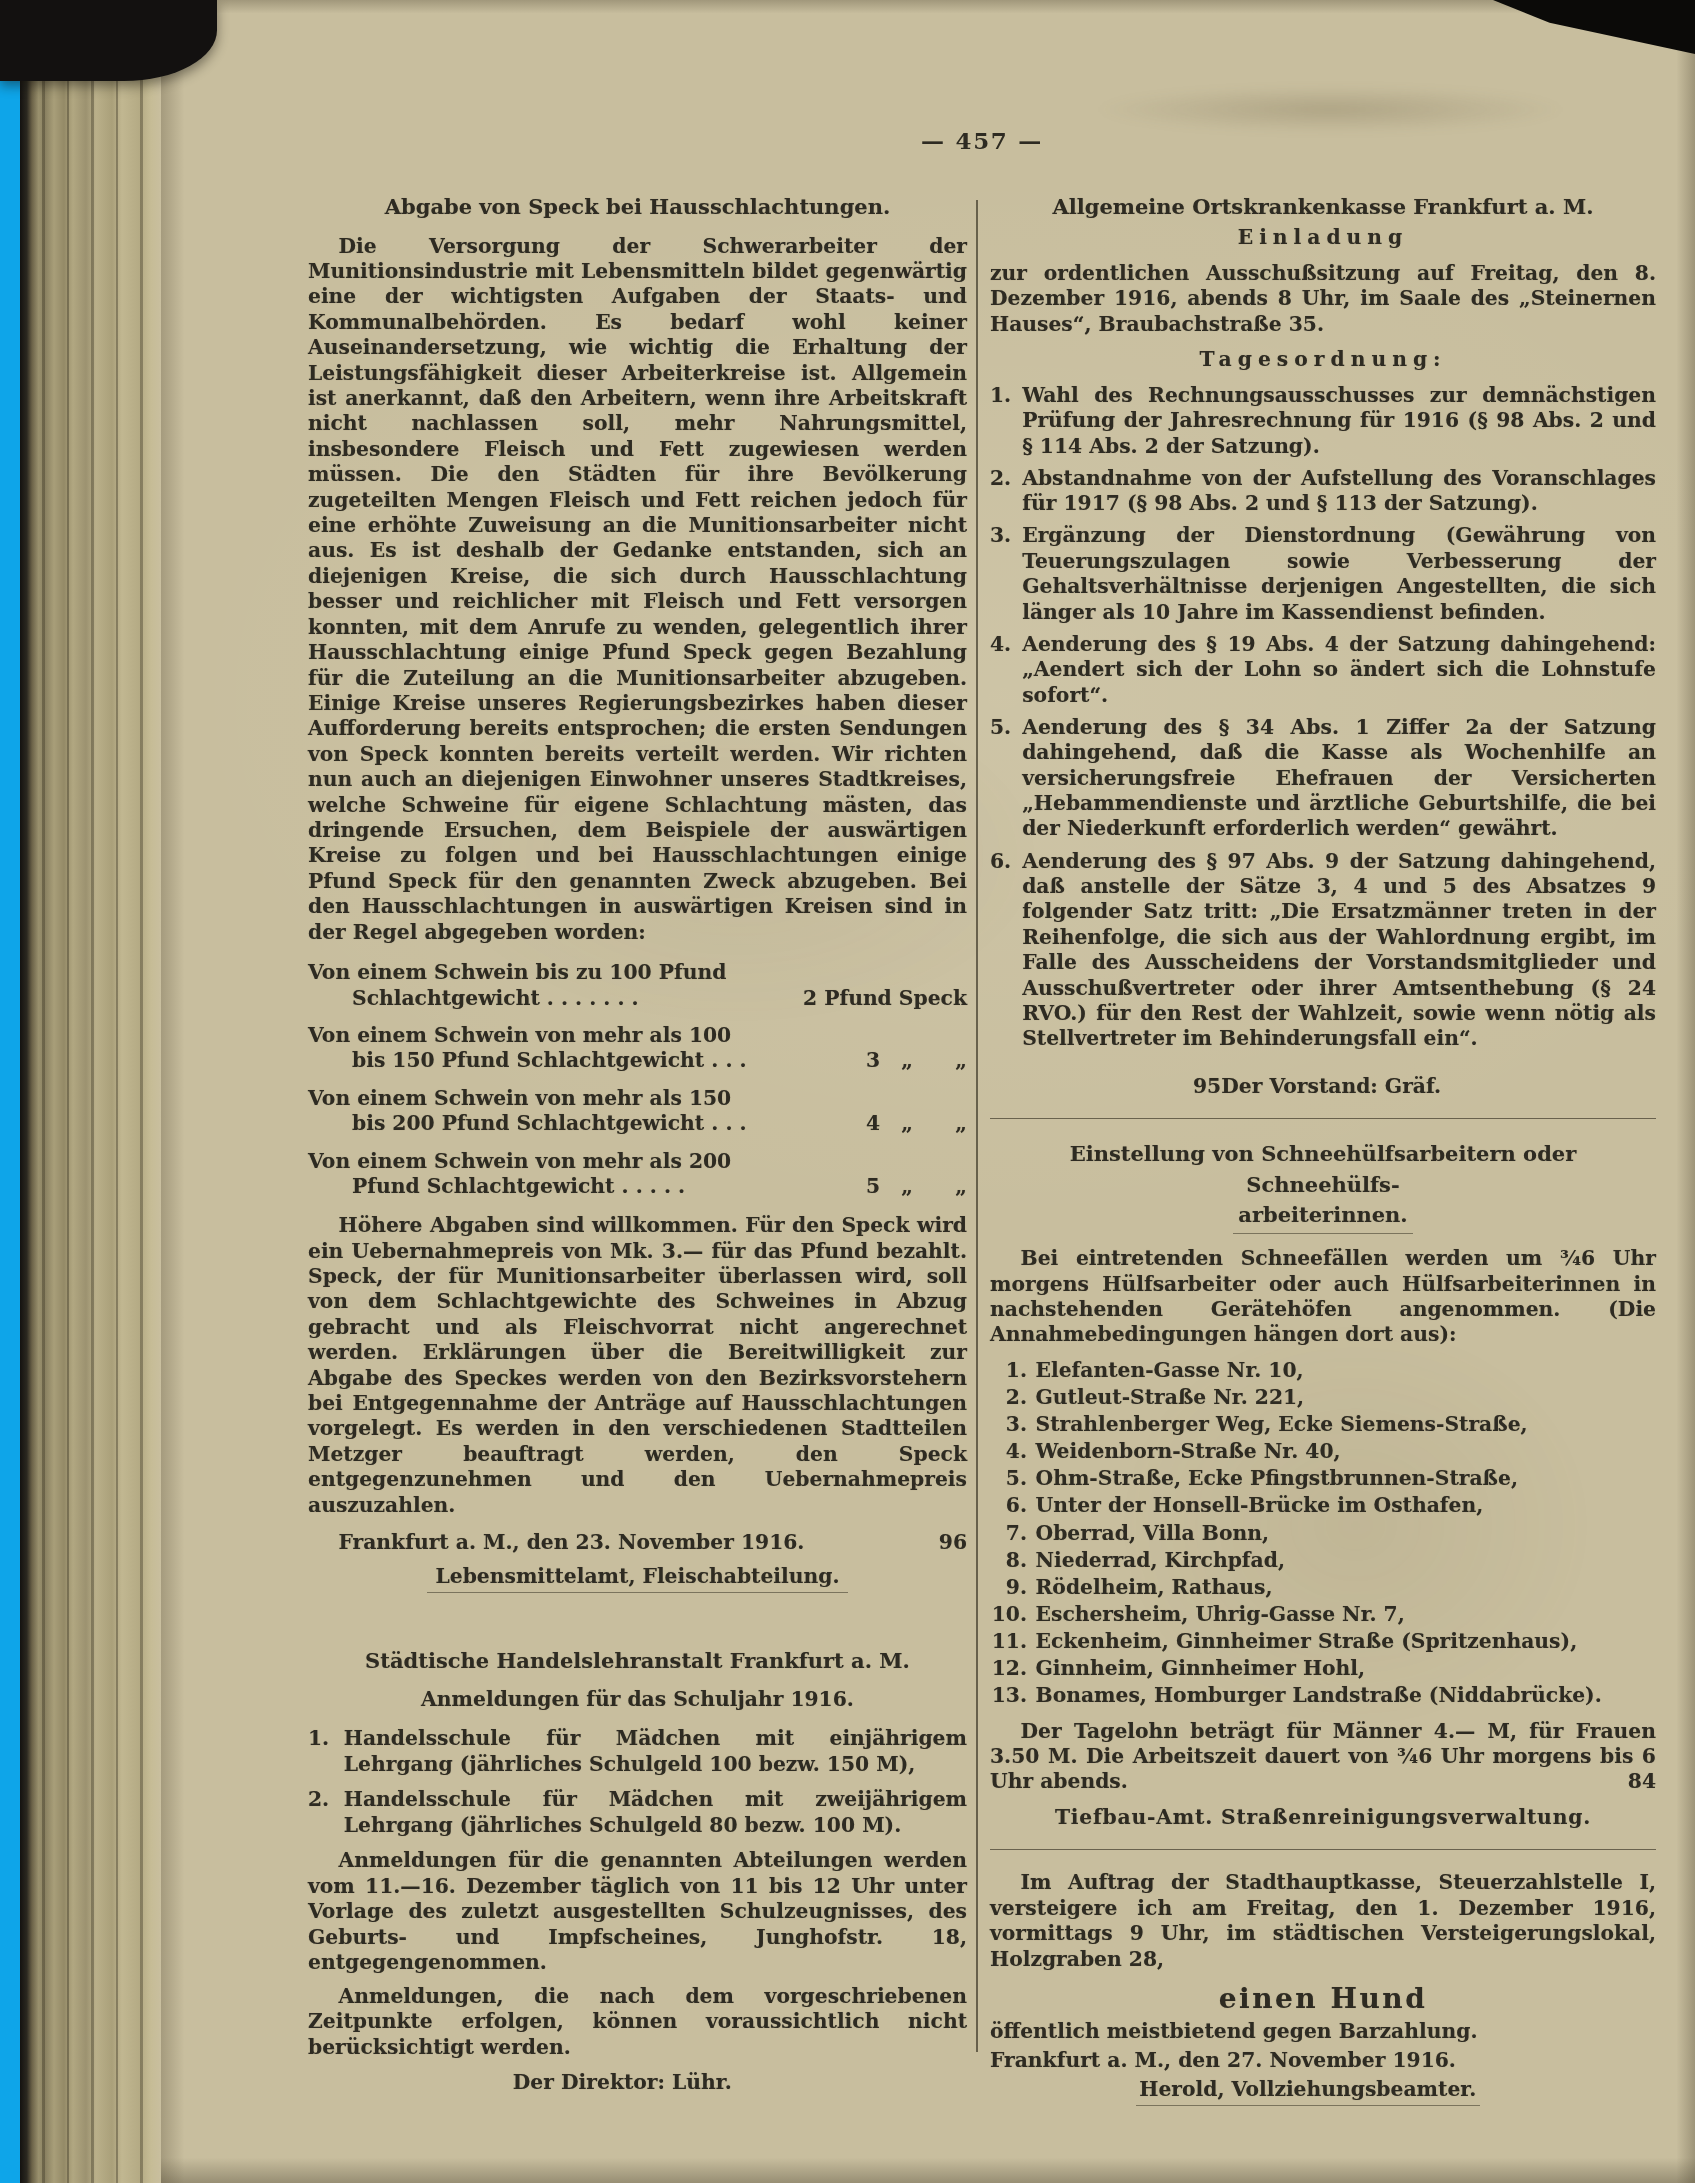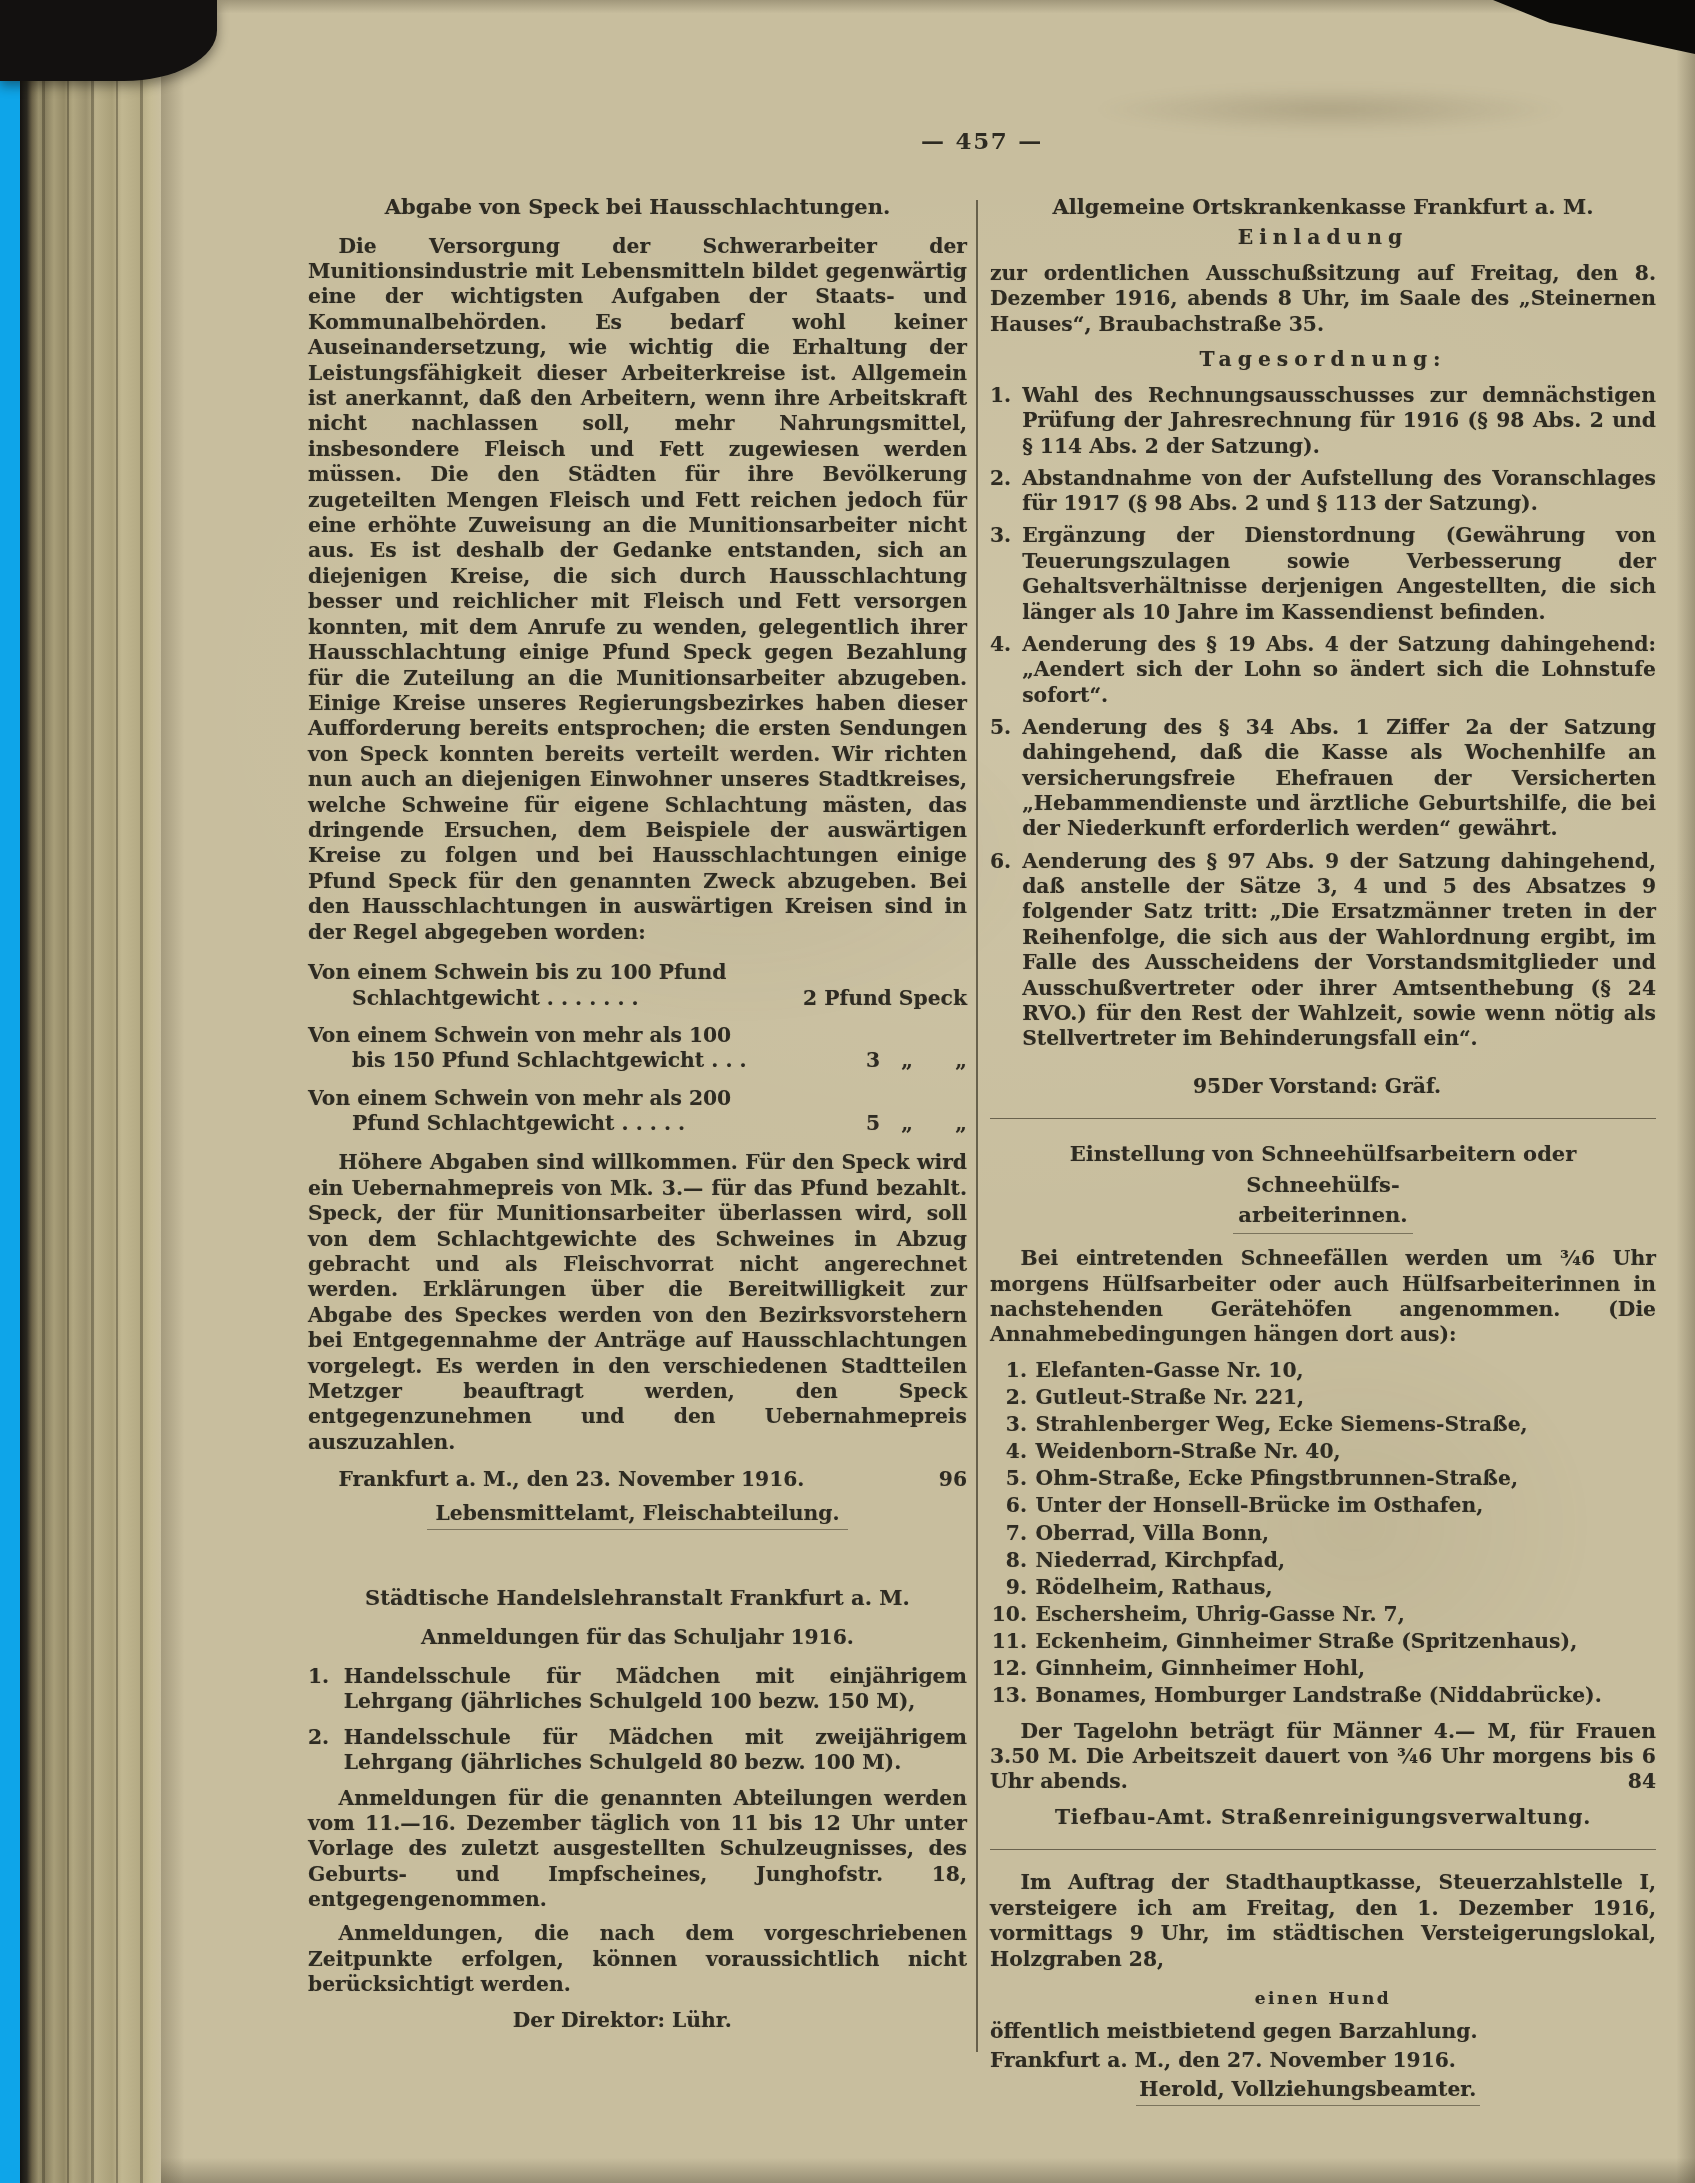--- a/index.html
+++ b/index.html
@@ -97,21 +97,21 @@
   .two-line-title .u2 { display:inline-block; border-bottom:1.7px solid rgba(46,41,28,0.5); padding:0 5.1px 2.5px 5.1px; }
 
   .loc-list { margin:10.2px 0 10.2px 0; }
   .loc-item { display:grid; grid-template-columns:37px 1fr; column-gap:8.5px; text-align:left; margin-bottom:1.7px; }
   .loc-item .n { text-align:right; }
 
   .adnum { float:right; }
   .closing-p { margin:5.1px 0 0 0; text-indent:30.5px; }
   .sig-center2 { text-align:center; margin-top:10.2px; letter-spacing:0.8px; }
 
-  .hund { text-align:center; font-size:17px; letter-spacing:2.5px; margin:13.6px 0 8.5px 0; }
+  .hund { text-align:center; font-size:28px; letter-spacing:2.5px; margin:13.6px 0 8.5px 0; }
 </style>
 </head>
 <body>
 
 <div id="stage">
 
   <div class="paper"></div>
   <div class="edges"></div>
   <div class="corner-tl"></div>
   <div class="corner-tr"></div>
@@ -137,20 +137,27 @@
           </div>
         </div>
         <div class="spec-row">
           <div class="spec-l1">Von einem Schwein von mehr als 100</div>
           <div class="spec-l2">
             <span>bis 150 Pfund Schlachtgewicht . . .</span>
             <span>3&nbsp;&nbsp;&nbsp;„&nbsp;&nbsp;&nbsp;&nbsp;&nbsp;&nbsp;„</span>
           </div>
         </div>
         <div class="spec-row">
+          <div class="spec-l1">Von einem Schwein von mehr als 150</div>
+          <div class="spec-l2">
+            <span>bis 200 Pfund Schlachtgewicht . . .</span>
+            <span>4&nbsp;&nbsp;&nbsp;„&nbsp;&nbsp;&nbsp;&nbsp;&nbsp;&nbsp;„</span>
+          </div>
+        </div>
+        <div class="spec-row">
           <div class="spec-l1">Von einem Schwein von mehr als 200</div>
           <div class="spec-l2">
             <span>Pfund Schlachtgewicht . . . . .</span>
             <span>5&nbsp;&nbsp;&nbsp;„&nbsp;&nbsp;&nbsp;&nbsp;&nbsp;&nbsp;„</span>
           </div>
         </div>
       </div>
 
       <p class="p">Höhere Abgaben sind willkommen. Für den Speck wird ein Uebernahmepreis von Mk. 3.— für das Pfund bezahlt. Speck, der für Munitionsarbeiter überlassen wird, soll von dem Schlachtgewichte des Schweines in Abzug gebracht und als Fleischvorrat nicht angerechnet werden. Erklärungen über die Bereitwilligkeit zur Abgabe des Speckes werden von den Bezirksvorstehern bei Entgegennahme der Anträge auf Hausschlachtungen vorgelegt. Es werden in den verschiedenen Stadtteilen Metzger beauftragt werden, den Speck entgegenzunehmen und den Uebernahmepreis auszuzahlen.</p>
 

